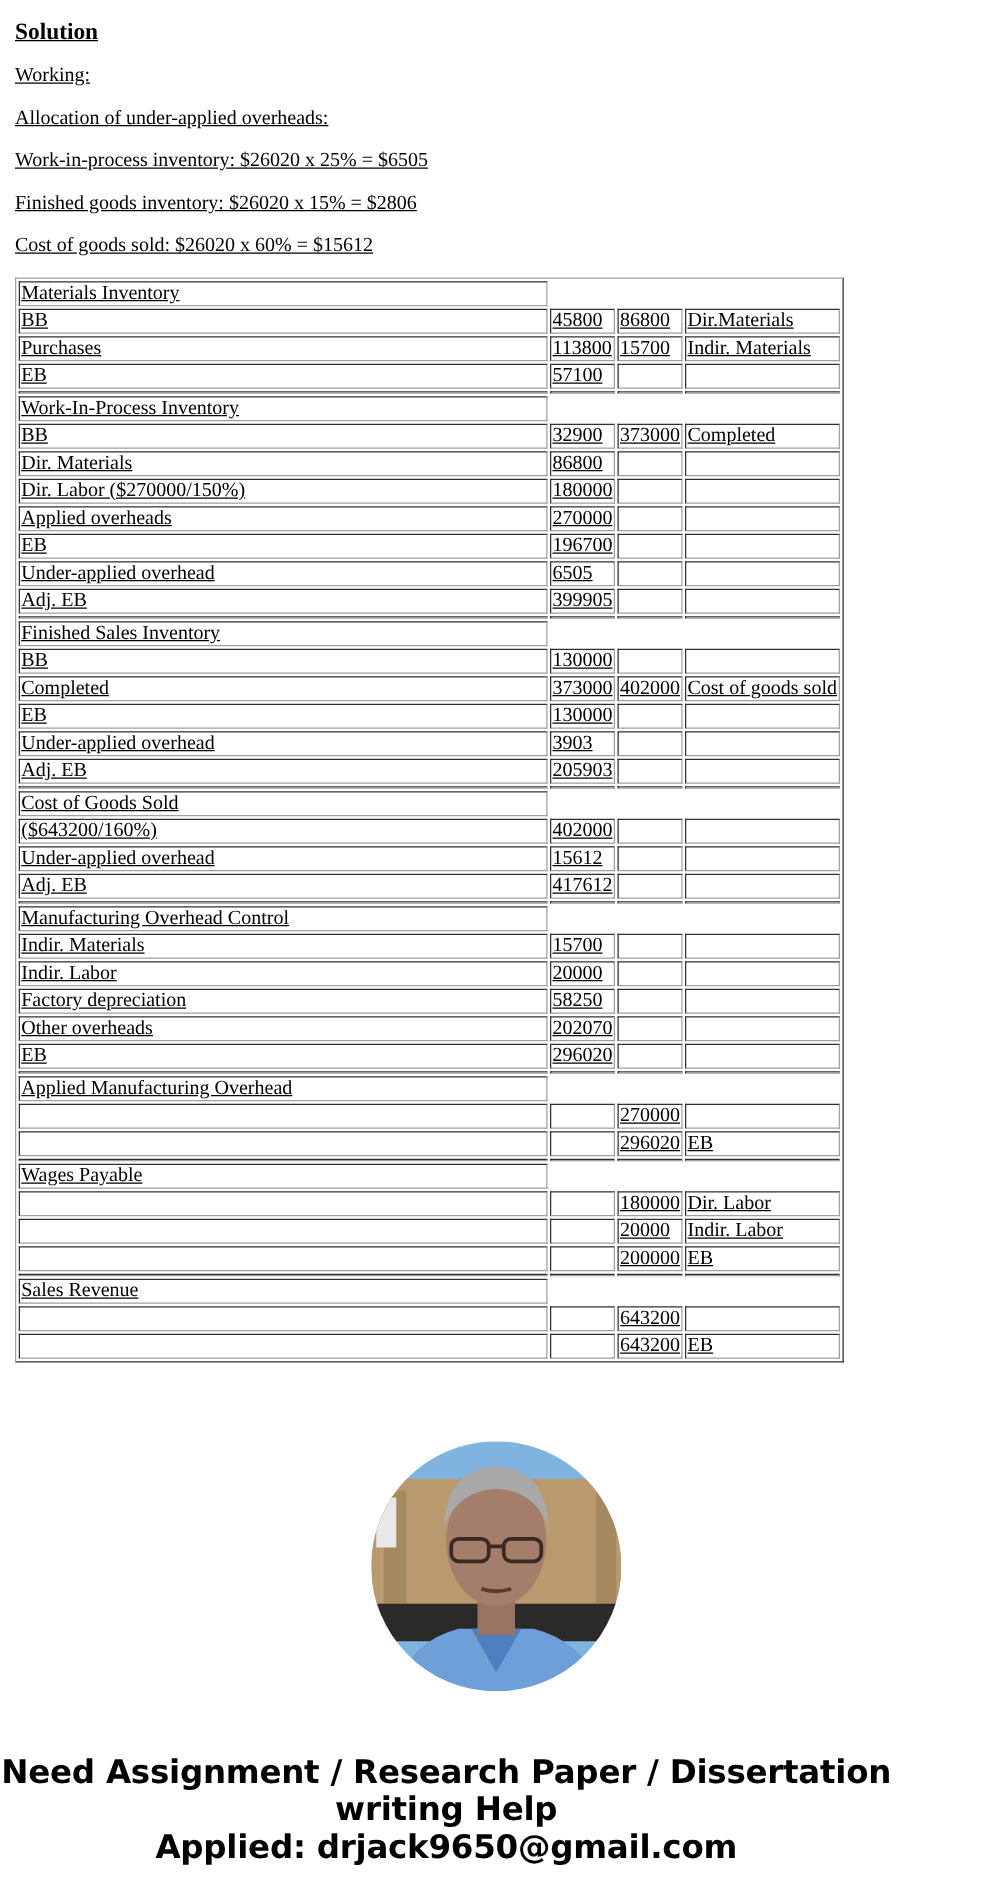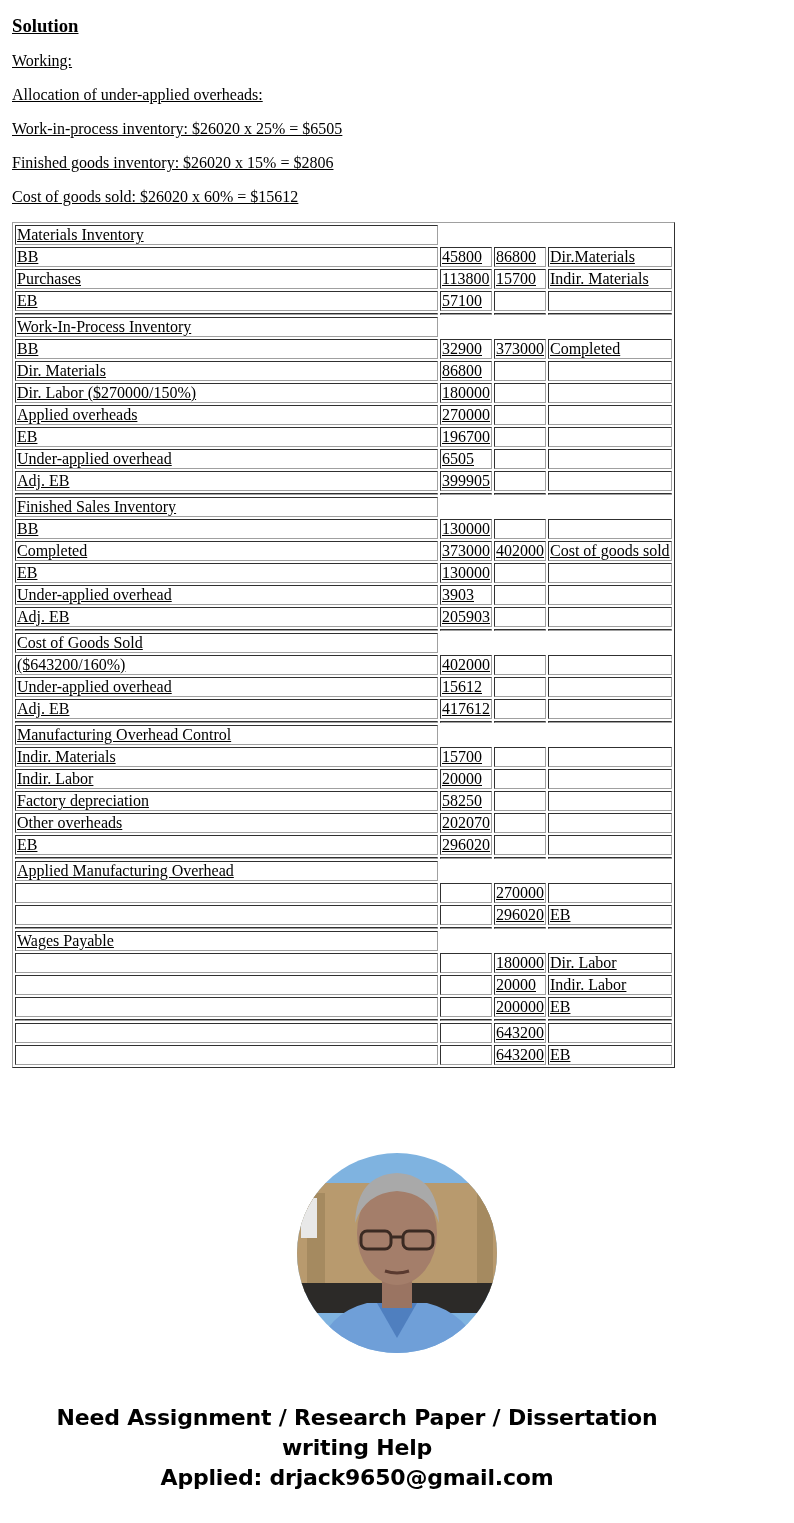--- a/index.html
+++ b/index.html
@@ -66,21 +66,21 @@
       overflow: hidden;
     }
     .footer {
       position: absolute;
       left: 0;
       top: 1403px;
       width: 714px;
       text-align: center;
       font-family: "DejaVu Sans", sans-serif;
       font-weight: bold;
-      font-size: 22px;
+      font-size: 26px;
       line-height: 30px;
       letter-spacing: -0.2px;
     }
   </style>
 </head>
 <body>
 
 <div class="content">
   <h3 class="title">Solution</h3>
   <p class="line first">Working:</p>
@@ -327,20 +327,24 @@
           <td></td>
           <td></td>
           <td>200000</td>
           <td>EB</td>
         </tr>
         <tr class="sep">
           <td></td>
           <td></td>
           <td></td>
           <td></td>
+        </tr>
+        <tr>
+          <td class="head">Sales Revenue</td>
+          <td class="blank" colspan="3"></td>
         </tr>
         <tr>
           <td></td>
           <td></td>
           <td>643200</td>
           <td></td>
         </tr>
         <tr>
           <td></td>
           <td></td>

